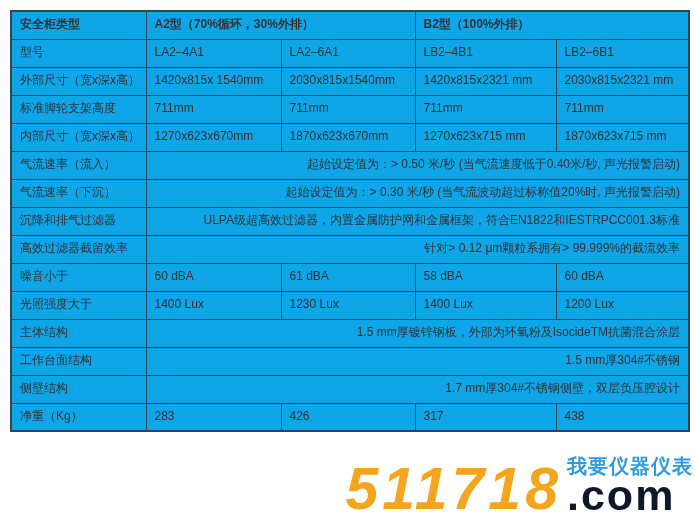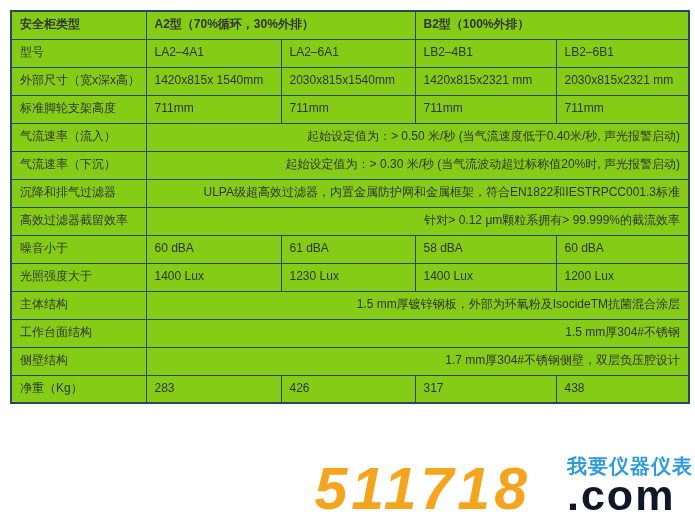--- a/index.html
+++ b/index.html
@@ -10,21 +10,21 @@
     overflow: hidden;
     position: relative;
   }
   .spec-table {
     position: absolute;
     left: 10px; top: 10px;
     width: 678px;
     border-collapse: collapse;
     table-layout: fixed;
     border: 2px solid #2d4556;
-    background: #84cc16;
+    background: #0ea5e9;
   }
   .spec-table td {
     border: 1px solid #2d4556;
     height: 28px;
     padding: 0 8px;
     vertical-align: middle;
     font-size: 12px;
     color: #333333;
     line-height: 1.15;
     white-space: nowrap;
@@ -47,21 +47,20 @@
     font-weight: bold;
     font-style: italic;
     color: #f5a41e;
     letter-spacing: 4px;
     line-height: 0.85;
   }
   .wm-right {
     display: flex;
     flex-direction: column;
     align-items: flex-start;
-    margin-left: 31px;
   }
   .wm-tagline {
     font-size: 20px;
     font-weight: bold;
     color: #2e9be0;
     letter-spacing: 1px;
     line-height: 1.1;
   }
   .wm-domain {
     font-size: 43px;
@@ -101,20 +100,27 @@
       <td>2030x815x1540mm</td>
       <td>1420x815x2321 mm</td>
       <td>2030x815x2321 mm</td>
     </tr>
     <tr>
       <td class="row-label">标准脚轮支架高度</td>
       <td>711mm</td>
       <td>711mm</td>
       <td>711mm</td>
       <td>711mm</td>
+    </tr>
+    <tr>
+      <td class="row-label">内部尺寸（宽x深x高）</td>
+      <td>1270x623x670mm</td>
+      <td>1870x623x670mm</td>
+      <td>1270x623x715 mm</td>
+      <td>1870x623x715 mm</td>
     </tr>
     <tr>
       <td class="row-label">气流速率（流入）</td>
       <td class="span-cell" colspan="4">起始设定值为：&gt; 0.50 米/秒 (当气流速度低于0.40米/秒, 声光报警启动)</td>
     </tr>
     <tr>
       <td class="row-label">气流速率（下沉）</td>
       <td class="span-cell" colspan="4">起始设定值为：&gt; 0.30 米/秒 (当气流波动超过标称值20%时, 声光报警启动)</td>
     </tr>
     <tr>

